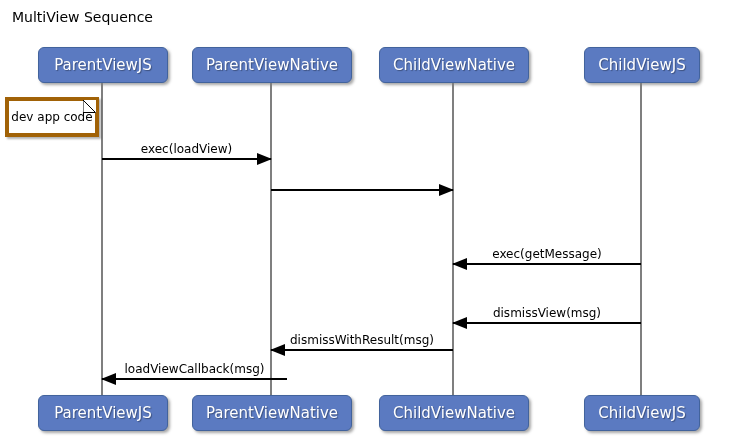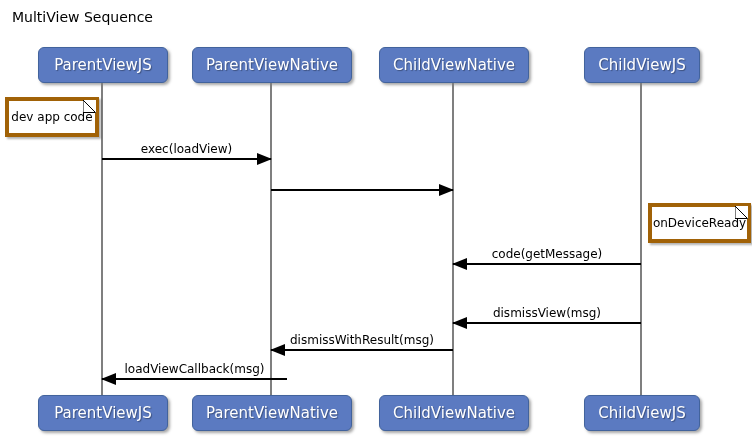--- a/index.html
+++ b/index.html
@@ -123,42 +123,34 @@
   <div class="lifeline" style="left:640px;"></div>
 
   <div class="note" style="left:5px; top:97px; width:86px;">
     <span>dev app code</span>
     <div class="note-fold">
       <svg width="13" height="13" viewBox="0 0 13 13">
           <polygon points="0,0 12.5,12.5 0,12.5" fill="#ffffff" stroke="#000000" stroke-width="1"></polygon>
         </svg>
     </div>
   </div>
-  <div class="note" style="left:648px; top:203px; width:95px;">
-    <span>onDeviceReady</span>
-    <div class="note-fold">
-      <svg width="13" height="13" viewBox="0 0 13 13">
-          <polygon points="0,0 12.5,12.5 0,12.5" fill="#ffffff" stroke="#000000" stroke-width="1"></polygon>
-        </svg>
-    </div>
-  </div>
 
   <div class="msg right" style="left:102px; top:140px; width:169px;">
     <span class="msg-label">exec(loadView)</span>
     <div class="msg-line"></div>
     <div class="arrow-head"></div>
   </div>
 
   <div class="msg right" style="left:271px; top:171px; width:182px;">
     <div class="msg-line"></div>
     <div class="arrow-head"></div>
   </div>
 
   <div class="msg left" style="left:453px; top:245px; width:188px;">
-    <span class="msg-label">code(getMessage)</span>
+    <span class="msg-label">exec(getMessage)</span>
     <div class="msg-line"></div>
     <div class="arrow-head"></div>
   </div>
 
 
   <div class="msg left" style="left:453px; top:304px; width:188px;">
     <span class="msg-label">dismissView(msg)</span>
     <div class="msg-line"></div>
     <div class="arrow-head"></div>
   </div>

